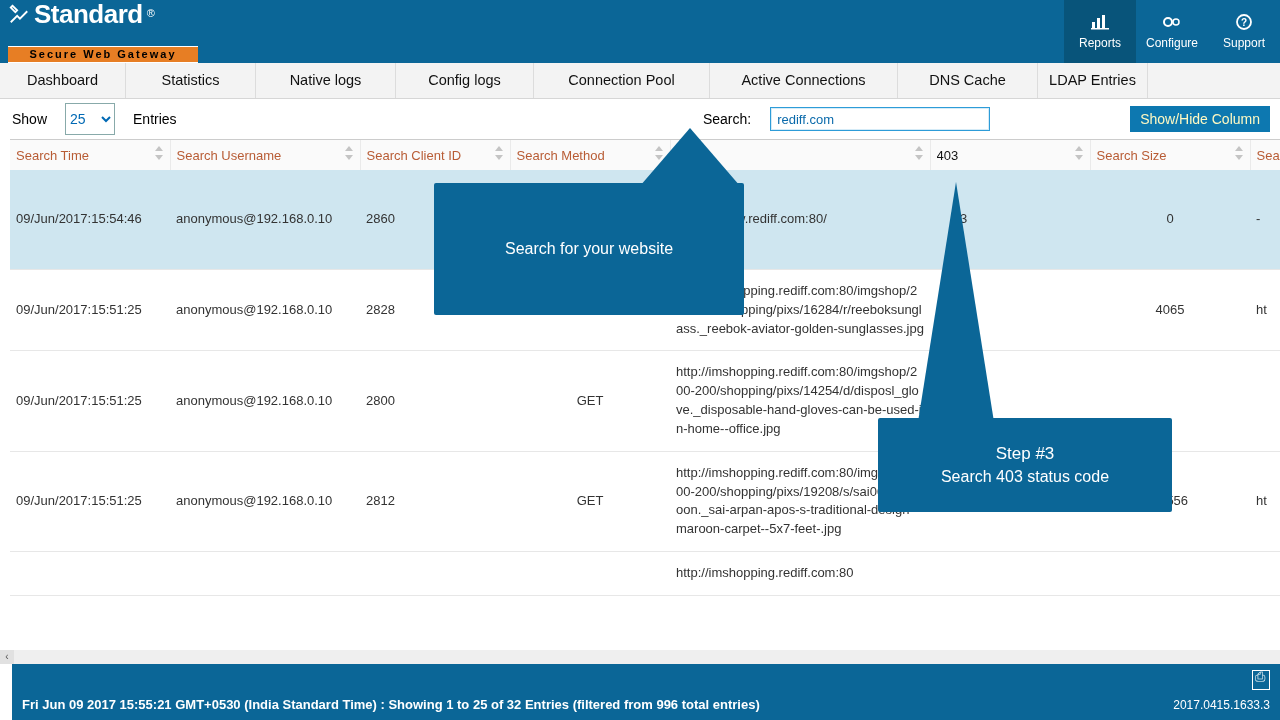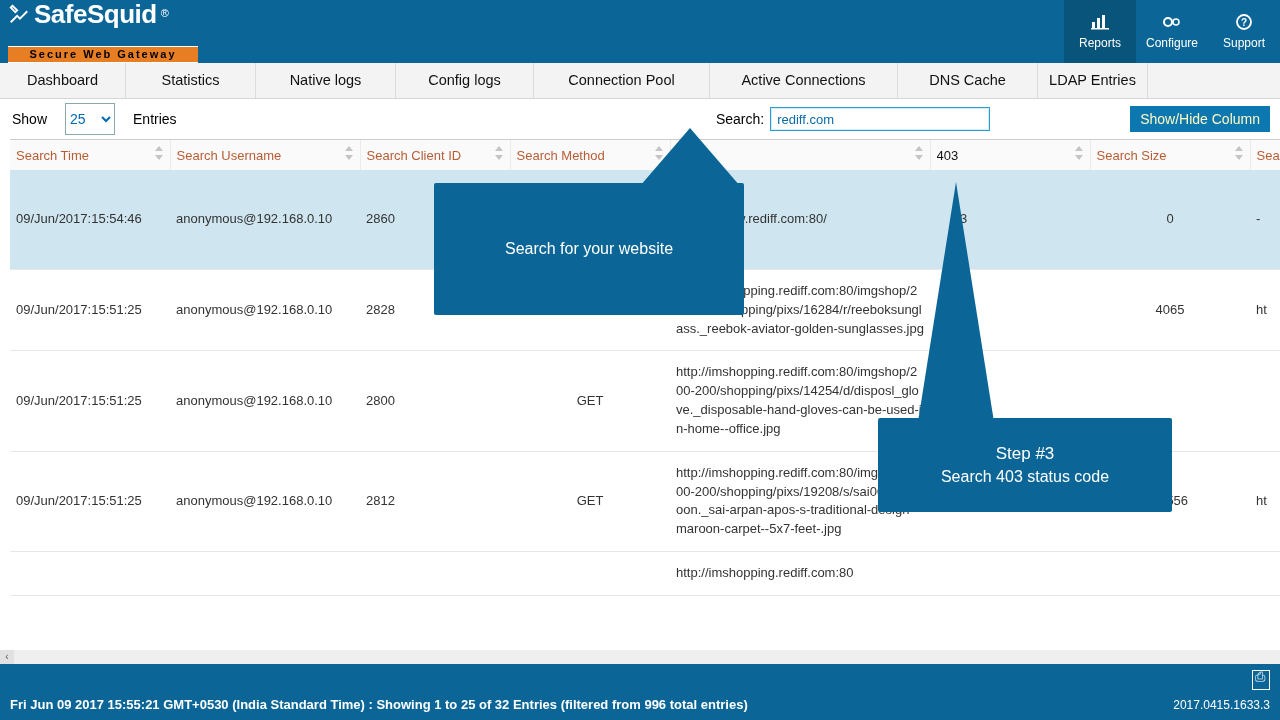--- a/index.html
+++ b/index.html
@@ -21,21 +21,21 @@
   
   .tabstrip { display: flex; background: #f3f3f3; height: 36px; border-bottom: 1px solid #d6d6d6; }
   .tab { flex: 0 0 auto; padding: 0 24px; line-height: 35px; font-size: 14.5px; color: #111; cursor: pointer; border-right: 1px solid #dcdcdc; white-space: nowrap; }
   .tab.active { background: #fff; border-top: 2px solid #fff; border-bottom: 1px solid #fff; position: relative; top: 0; }
 
   
   .controls { display: flex; align-items: center; padding: 6px 10px 6px 12px; height: 40px; }
   .show-label, .entries-label { font-size: 14px; }
   .length-select { margin: 0 18px; border: 1px solid #8aa; background: #fff; height: 32px; width: 50px; font-size: 14px; color:#0069b4;}
   .spacer { flex: 1; }
-  .search-label { font-size: 14px; margin-right: 6px; }
+  .search-label { font-size: 14px; margin-right: 19px; }
   .search-input { border: 1px solid #2d9cd8; height: 24px; width: 220px; padding: 0 6px; font-size: 13px; color: #0a6aab; outline: none; box-shadow: 0 0 0 1px rgba(45,156,216,0.2) inset;}
   .showhide { margin-left: 140px; background: #0d78b0; color: #fef9c3; border: none; height: 26px; padding: 0 10px; font-size: 14px; cursor: pointer; }
 
   
   .tablewrap { width: 1270px; margin-left: 10px; overflow: hidden; border-top: 1px solid #ccc; }
   table { border-collapse: collapse; width: 1320px; table-layout: fixed; }
   thead tr { height: 30px; }
   th { text-align: left; font-weight: normal; padding: 0; border-right: 1px solid #eaeaea; position: relative; background: #fafafa; }
   th .hinput { width: 100%; border: none; height: 28px; padding: 0 6px; font-size: 13px; color: #b85c35; background: transparent; outline: none; }
   th .hinput::placeholder { color: #b85c35; opacity: 1; }
@@ -57,41 +57,41 @@
   .callout .step { font-size: 17px; margin-bottom: 4px; }
   .callout1 { left: 434px; top: 183px; width: 310px; height: 132px; }
   .callout2 { left: 878px; top: 418px; width: 294px; height: 94px; }
   .arrow { position: absolute; width: 0; height: 0; }
   .arrow1 { left: 640px; top: 128px; border-left: 50px solid transparent; border-right: 50px solid transparent; border-bottom: 58px solid #0b6697; }
   .arrow2 { left: 918px; top: 182px; border-left: 38px solid transparent; border-right: 38px solid transparent; border-bottom: 240px solid #0b6697; }
 
   
   .hscroll { position: absolute; left: 0; bottom: 56px; width: 1280px; height: 14px; background: #efefef; display: flex; align-items: center; }
   .hscroll .lar { width: 14px; height: 14px; background: #e1e1e1; text-align: center; font-size: 10px; line-height: 14px; color: #555; }
-  .footer { position: absolute; bottom: 0; left: 0; right: 0; height: 56px; background: #0b6697; color: #fff; display: flex; align-items: flex-end; padding: 8px 10px; justify-content: space-between; }
+  .footer { position: absolute; bottom: 0; left: 12px; right: 0; height: 56px; background: #0b6697; color: #fff; display: flex; align-items: flex-end; padding: 8px 10px; justify-content: space-between; }
   .footer-left { font-size: 13px; font-weight: 600; }
   .footer-right { text-align: right; }
   .pdf-icon { width: 18px; height: 20px; border: 1px solid #fff; display: inline-block; margin-bottom: 4px; position: relative; }
   .pdf-icon::after { content: "⎙"; position: absolute; left: 2px; top: -2px; font-size: 13px; color: #fff; }
   .version { font-size: 12px; }
 
   .sorticon svg { width: 10px; height: 14px; }
 </style>
 </head>
 <body>
 
 <div class="topbar">
   <div class="brand-wrap">
     <div class="brand-line1">
       <span class="brand-icon">
         <svg viewBox="0 0 24 24" width="22" height="22" fill="#fff">
             <path d="M3 21 L10 14 L13 17 L21 9 M5 3 L3 5 L8 10 L10 8 Z" stroke="#fff" stroke-width="2" fill="none"></path>
           </svg>
       </span>
-      <span class="brand-text">SafeSquid</span>
+      <span class="brand-text">Standard</span>
       <span class="brand-reg">®</span>
     </div>
     <div class="brand-sub">Secure Web Gateway</div>
   </div>
   <div class="top-actions" id="top-actions">
       <div class="top-btn active">
         <span><svg width="18" height="16" viewBox="0 0 18 16" fill="#fff">
             <rect x="1" y="8" width="3" height="6"></rect>
             <rect x="6" y="4" width="3" height="10"></rect>
             <rect x="11" y="1" width="3" height="13"></rect>

